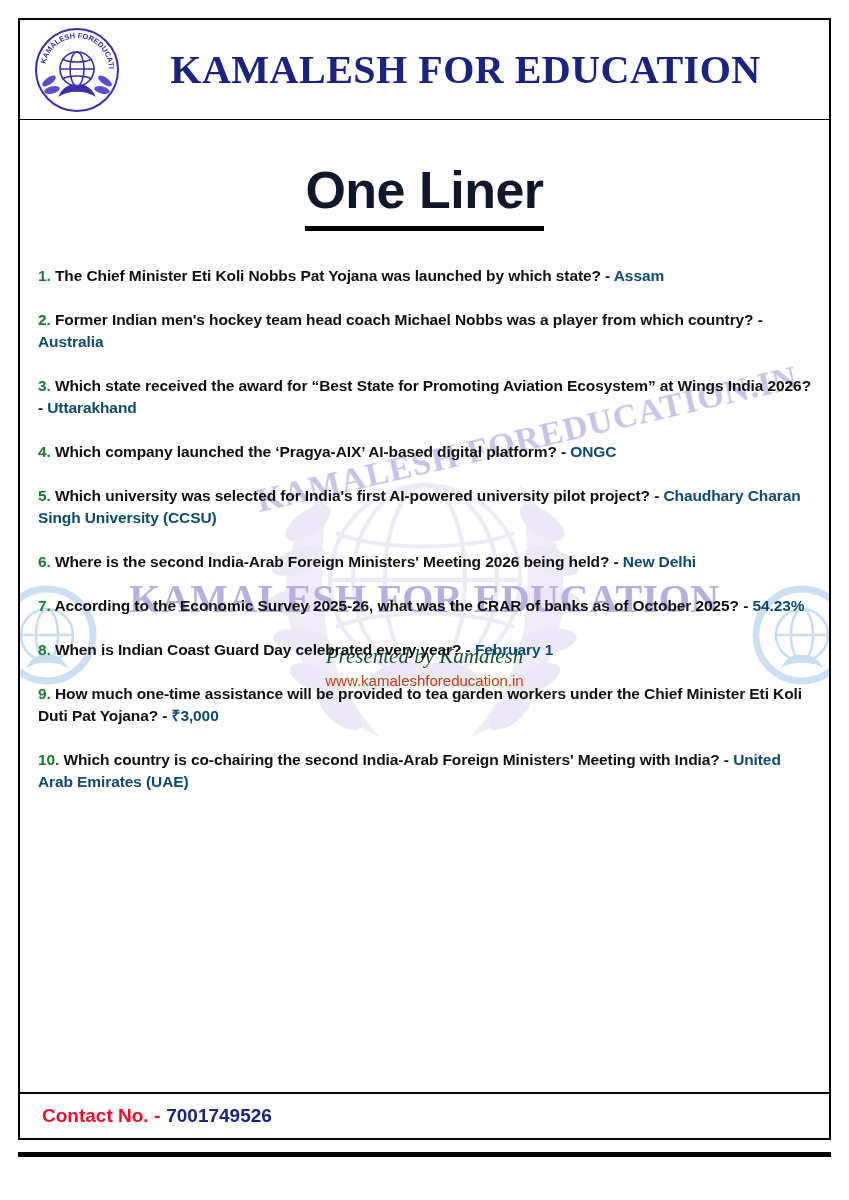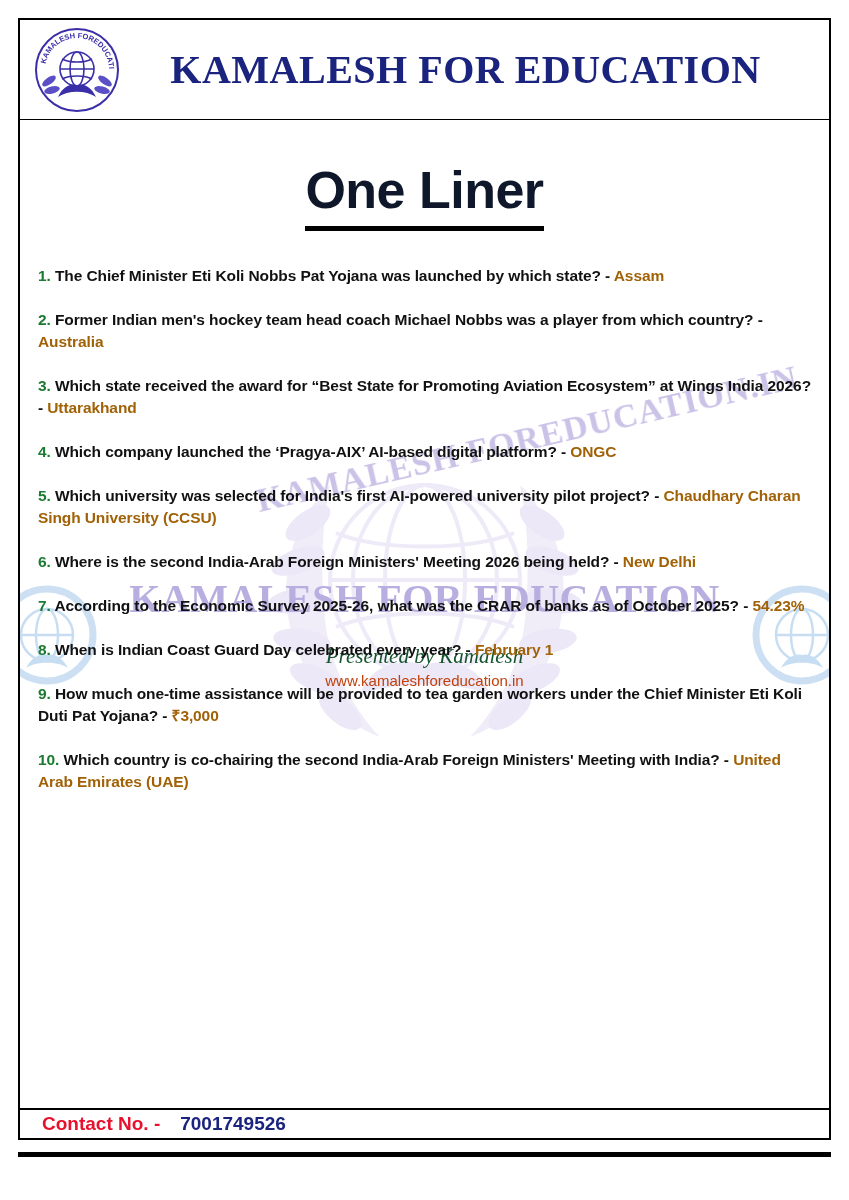--- a/index.html
+++ b/index.html
@@ -82,43 +82,43 @@
   .qitem {
     font-size: 15.5px;
     font-weight: bold;
     line-height: 1.42;
     color: #111;
     margin-bottom: 22px;
     letter-spacing: -0.1px;
   }
   .qnum { color: #1b7a31; }
   .qtext { color: #111; }
-  .qans { color: #a16207; }
+  .qans { color: #0c4a6e; }
 
   
   .footer {
     flex: 0 0 auto;
-    height: 30px;
+    height: 46px;
     border-top: 2.5px solid #000;
     display: flex;
     align-items: center;
     padding-left: 22px;
     position: relative;
     z-index: 4;
   }
   .contact-label {
     color: #e8112d;
     font-weight: bold;
     font-size: 19px;
   }
   .contact-num {
     color: #1a237e;
     font-weight: bold;
     font-size: 19px;
-    margin-left: 20px;
+    margin-left: 6px;
   }
   .bottom-rule {
     position: absolute;
     left: 18px; top: 1152px;
     width: 813px; height: 5px;
     background: #000;
   }
 
   
   .wm-layer {

